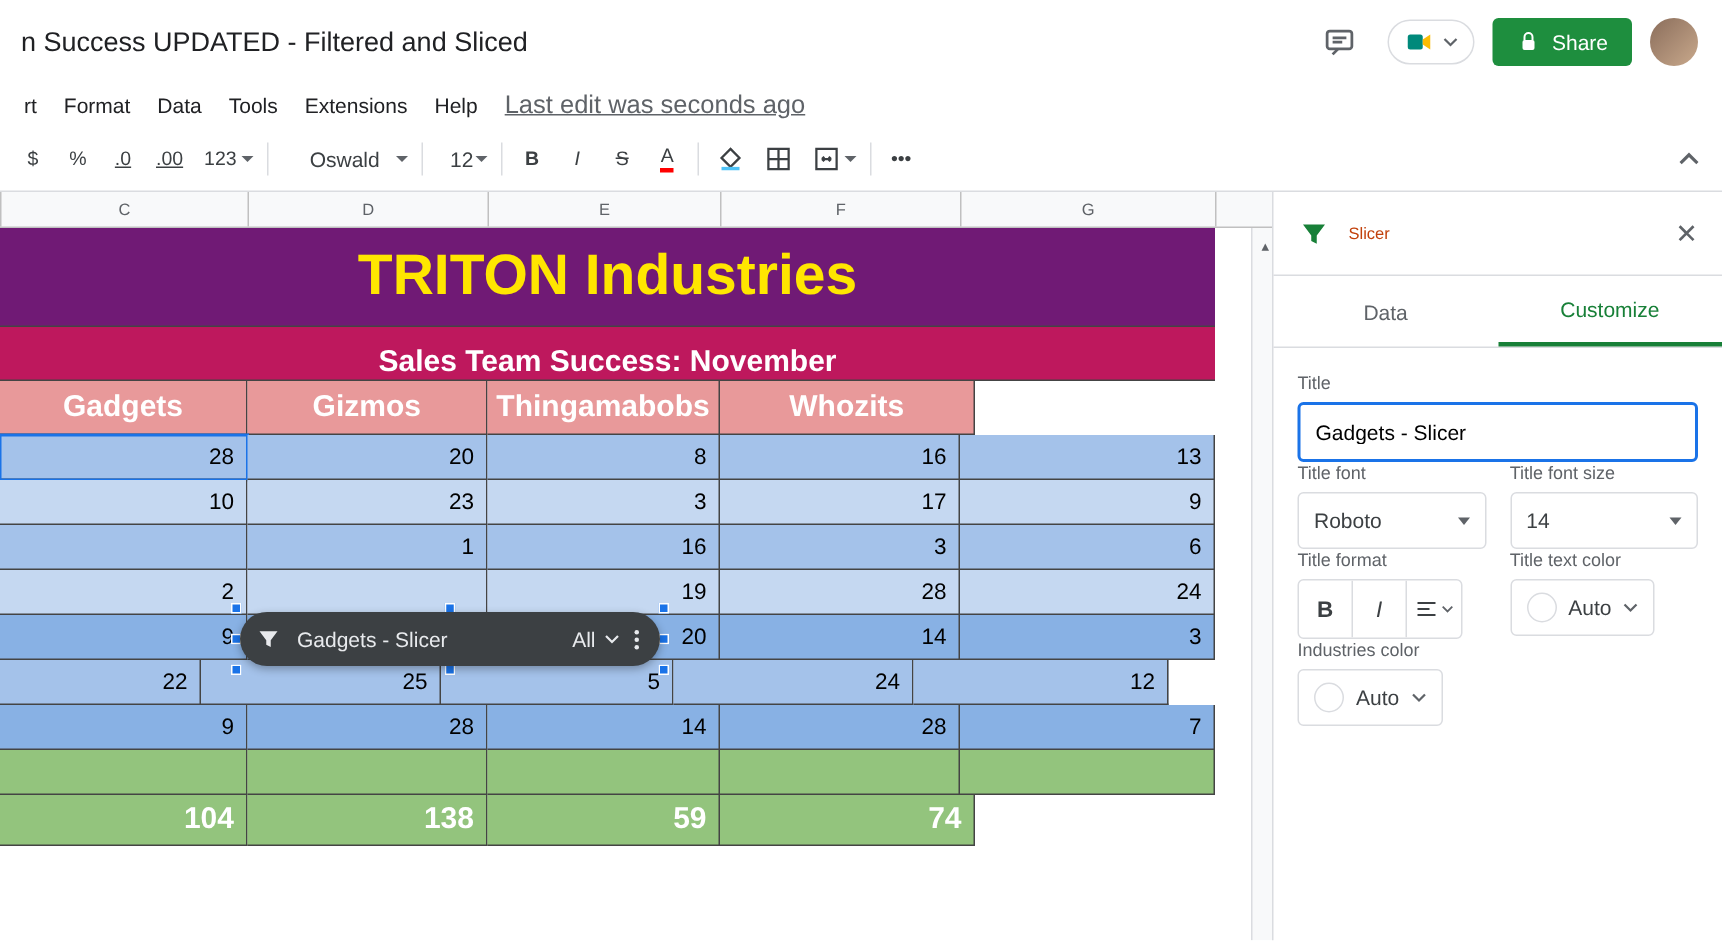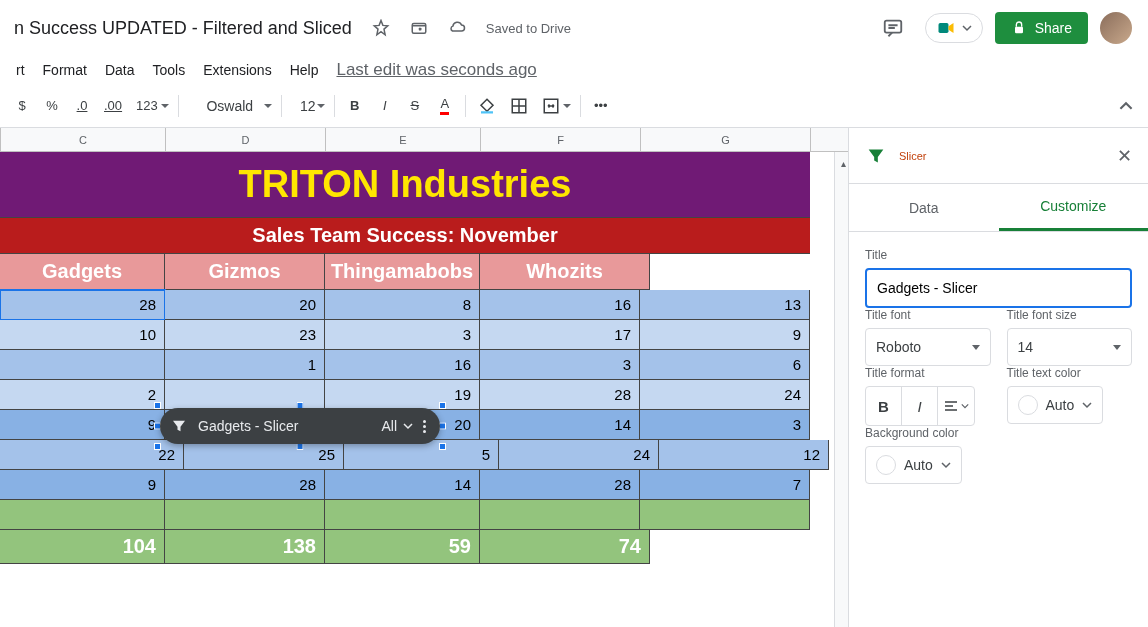--- a/index.html
+++ b/index.html
@@ -43,21 +43,21 @@
 
 
 .sheet-rows { }
 .sheet-row { display: flex; }
 .cell { border-right: 1px solid #444; border-bottom: 1px solid #444; display: flex; align-items: center; padding: 0 8px; font-size: 15px; }
 .cell.rj { justify-content: flex-end; }
 .cell.cj { justify-content: center; }
 
 
 .band-blue { background: #701a75; }
-.band-yellow { background: #b91c1c; }
+.band-yellow { background: #be185d; align-items: flex-end; }
 .band-pink { background: #e8999a; color: #fff; font-family: 'Arial Black', sans-serif; font-weight: 900; font-size: 20px; }
 .triton-txt { color: #ffe600; font-family: 'Arial Black', sans-serif; font-weight: 900; font-size: 38px; letter-spacing: 0px; }
 .sub-txt { color: #fff; font-family: 'Arial Black', sans-serif; font-weight: 900; font-size: 20px; }
 .light-blue1 { background: #a4c2ea; }
 .light-blue2 { background: #c5d8f1; }
 .light-blue0 { background: #88b1e4; }
 .green-band { background: #93c47d; color: #fff; font-weight: 900; font-size: 20px; font-family: 'Arial Black', sans-serif; } 
 
 
 .slicer-chip { position: absolute; left: 160px; top: 280px; width: 280px; height: 36px; background: #3c4043; border-radius: 18px; color: #e8eaed; display: flex; align-items: center; padding: 0 10px; gap: 10px; font-size: 14px; box-shadow: 0 2px 6px rgba(0,0,0,.3); }
@@ -88,40 +88,20 @@
 
 
 .vscroll { position:absolute; right:0; top:24px; width:14px; bottom:0; background:#f8f9fa; border-left:1px solid #dadce0; }
 .hcaret { position:absolute; right:2px; top:6px; color:#5f6368; font-size:10px; }
 </style>
 </head>
 <body>
 
 <div class="titlebar">
   <span class="doc-title">n Success UPDATED - Filtered and Sliced</span>
-  <div class="title-icons">
-    <span class="tbtn">
-        <svg viewBox="0 0 24 24" fill="none" stroke="#5f6368" stroke-width="2">
-          <path d="M12 2l2.5 6.5L21 9l-5 4.5L17.5 21 12 17l-5.5 4L8 13.5 3 9l6.5-.5z"></path>
-        </svg>
-      </span>
-    <span class="tbtn">
-        <svg viewBox="0 0 24 24" fill="none" stroke="#5f6368" stroke-width="2">
-          <rect x="3" y="6" width="18" height="13" rx="2"></rect>
-          <path d="M3 9h18"></path>
-          <path d="M12 12l3 3M15 12l-3 3"></path>
-        </svg>
-      </span>
-    <span class="tbtn">
-        <svg viewBox="0 0 24 24" fill="none" stroke="#5f6368" stroke-width="2">
-          <path d="M18 16a4 4 0 000-8 6 6 0 00-11.5 1.5A3.5 3.5 0 006 16h12z"></path>
-        </svg>
-      </span>
-    <span class="saved">Saved to Drive</span>
-  </div>
   <div class="titlebar-right">
     <div class="icon-btn">
         <svg width="22" height="22" viewBox="0 0 24 24" fill="none" stroke="#5f6368" stroke-width="2">
           <rect x="3" y="4" width="18" height="13" rx="2"></rect>
           <path d="M7 21l4-4"></path>
           <path d="M7 9h10M7 12h7"></path>
         </svg>
       </div>
     <div class="meet-btn">
       <svg width="20" height="20" viewBox="0 0 24 24">
@@ -256,21 +236,21 @@
           <div class="cell rj light-blue2" style="width: 170px;">24</div>
         </div>
         <div class="sheet-row" style="height: 30px;">
           <div class="cell rj light-blue0" style="width: 165px;">9</div>
           <div class="cell rj light-blue0" style="width: 160px;">24</div>
           <div class="cell rj light-blue0" style="width: 155px;">20</div>
           <div class="cell rj light-blue0" style="width: 160px;">14</div>
           <div class="cell rj light-blue0" style="width: 170px;">3</div>
         </div>
         <div class="sheet-row" style="height: 30px;">
-          <div class="cell rj light-blue1" style="width: 184px;">22</div>
+          <div class="cell rj light-blue1" style="width: 134px;">22</div>
           <div class="cell rj light-blue1" style="width: 160px;">25</div>
           <div class="cell rj light-blue1" style="width: 155px;">5</div>
           <div class="cell rj light-blue1" style="width: 160px;">24</div>
           <div class="cell rj light-blue1" style="width: 170px;">12</div>
         </div>
         <div class="sheet-row" style="height: 30px;">
           <div class="cell rj light-blue0" style="width: 165px;">9</div>
           <div class="cell rj light-blue0" style="width: 160px;">28</div>
           <div class="cell rj light-blue0" style="width: 155px;">14</div>
           <div class="cell rj light-blue0" style="width: 160px;">28</div>
@@ -377,21 +357,21 @@
           <div class="color-pick">
             <span class="color-swatch"></span>
             <span>Auto</span>
             <svg width="10" height="10" viewBox="0 0 10 10">
                 <path d="M1 3l4 4 4-4" stroke="#5f6368" stroke-width="1.5" fill="none"></path>
               </svg>
           </div>
         </div>
       </div>
       <div>
-        <label class="field-label">Background color</label>
+        <label class="field-label">Industries color</label>
         <div class="color-pick">
           <span class="color-swatch"></span>
           <span>Auto</span>
           <svg width="10" height="10" viewBox="0 0 10 10">
               <path d="M1 3l4 4 4-4" stroke="#5f6368" stroke-width="1.5" fill="none"></path>
             </svg>
         </div>
       </div>
     </div>
   </div>

